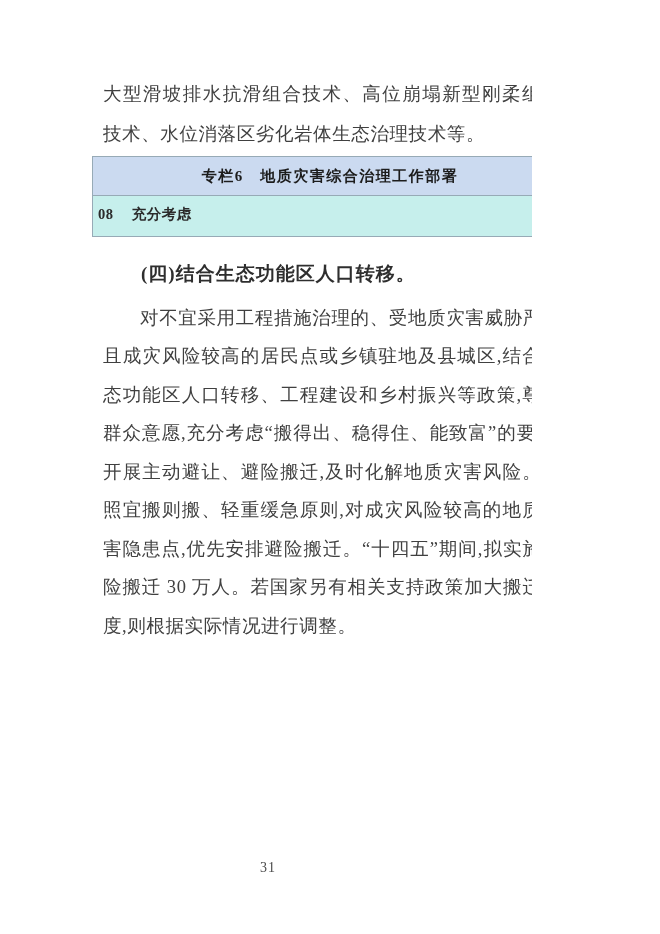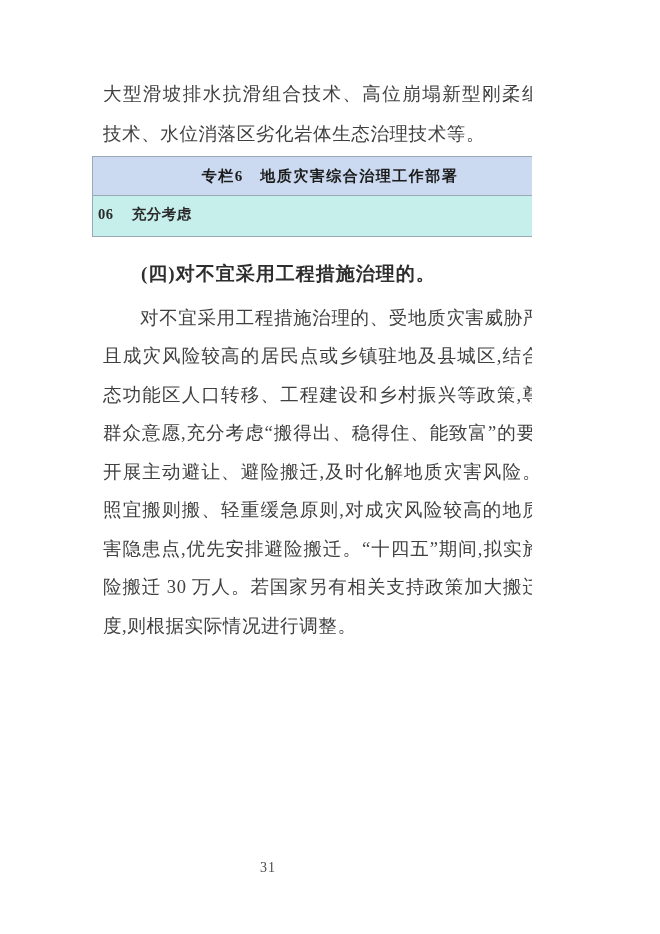--- a/index.html
+++ b/index.html
@@ -95,25 +95,25 @@
 <body>
 
 <div class="page">
 
   <p class="intro-paragraph">大型滑坡排水抗滑组合技术、高位崩塌新型刚柔组合技术、水位消落区劣化岩体生态治理技术等。</p>
 
   <div class="panel">
     <div class="panel-header">专栏6　地质灾害综合治理工作部署</div>
     <div class="panel-body">
       <div class="panel-item-line">
-        <span class="panel-item-number">06</span>
+        <span class="panel-item-number">08</span>
         <span>充分考虑</span>
       </div>
     </div>
   </div>
 
-  <h3 class="section-heading">(四)对不宜采用工程措施治理的。</h3>
+  <h3 class="section-heading">(四)结合生态功能区人口转移。</h3>
 
   <p class="body-paragraph">对不宜采用工程措施治理的、受地质灾害威胁严重且成灾风险较高的居民点或乡镇驻地及县城区,结合生态功能区人口转移、工程建设和乡村振兴等政策,尊重群众意愿,充分考虑“搬得出、稳得住、能致富”的要求,开展主动避让、避险搬迁,及时化解地质灾害风险。按照宜搬则搬、轻重缓急原则,对成灾风险较高的地质灾害隐患点,优先安排避险搬迁。“十四五”期间,拟实施避险搬迁 30 万人。若国家另有相关支持政策加大搬迁力度,则根据实际情况进行调整。</p>
 
   <div class="page-number">31</div>
 
 </div>
 
 </body></html>

